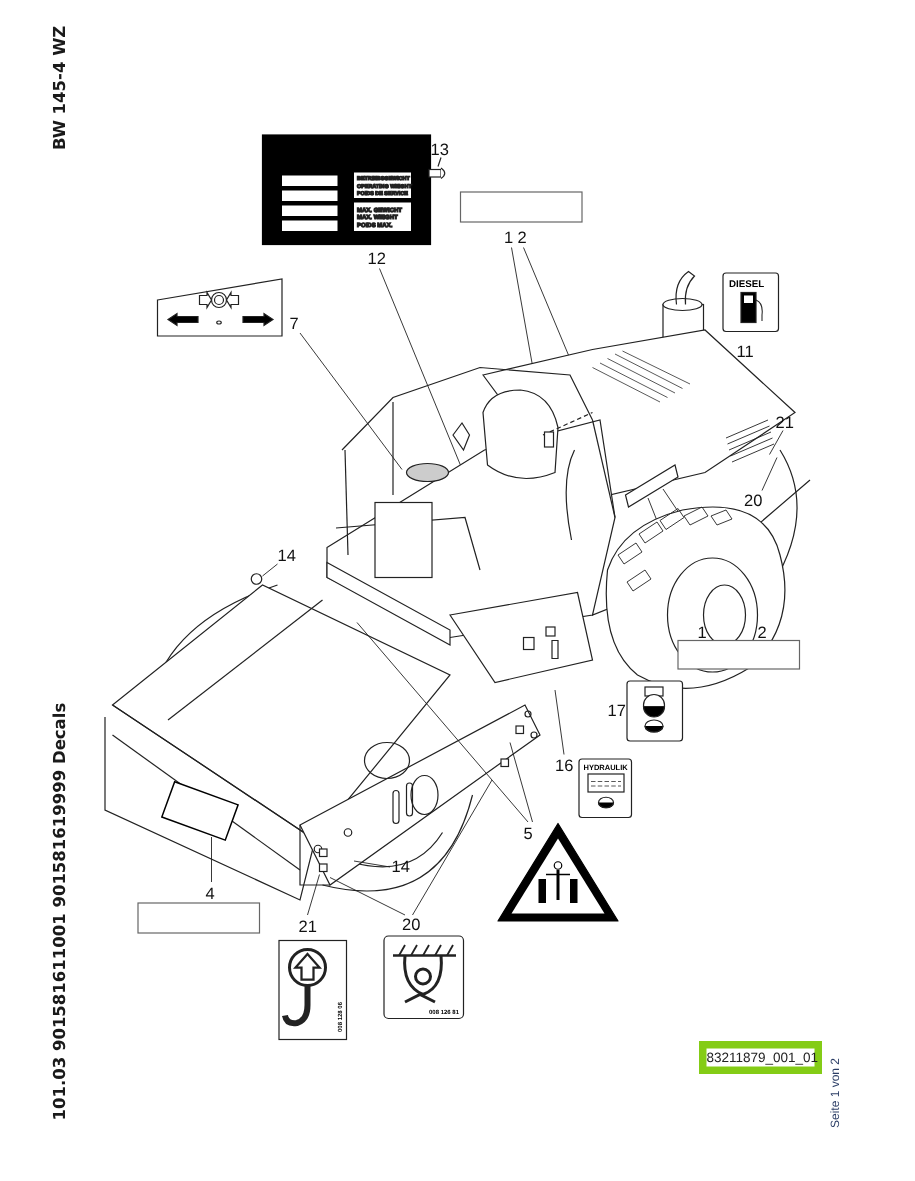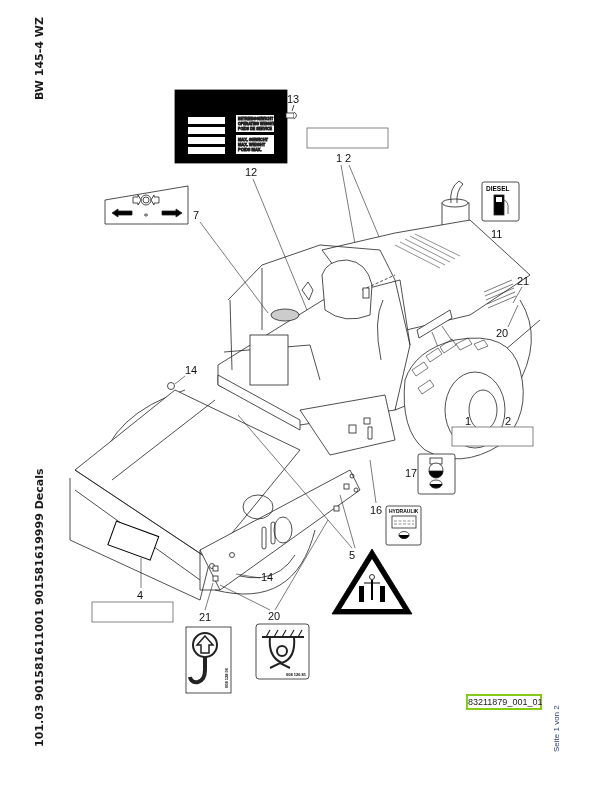--- a/index.html
+++ b/index.html
@@ -1,21 +1,21 @@
 <!DOCTYPE html>
 <html><head>
   <meta charset="utf-8">
   <style>
     html, body { margin: 0; padding: 0; background: #ffffff; }
     body { width: 610px; height: 787px; position: relative; overflow: hidden; font-family: "Liberation Sans", sans-serif; }
     .vtext { position: absolute; transform-origin: left top; transform: rotate(-90deg); white-space: nowrap; color: #1a1a1a; }
     #side-title { left: 33px; top: 100px; font-family: "DejaVu Sans", sans-serif; font-weight: bold; font-size: 11px; }
     #side-doc { left: 33px; top: 747px; font-family: "DejaVu Sans", sans-serif; font-weight: bold; font-size: 11px; }
     #page-indicator { left: 552px; top: 752px; font-size: 8px; color: #2c3e66; }
-    #drawing-code { position: absolute; left: 466px; top: 694px; width: 72px; height: 12px; border: 2px solid #84cc16; font-size: 9px; line-height: 12px; text-align: center; color: #222; }
+    #drawing-code { position: absolute; left: 466px; top: 694px; width: 72px; height: 12px; border: 5px solid #84cc16; font-size: 9px; line-height: 12px; text-align: center; color: #222; }
     svg#drawing { position: absolute; left: 0; top: 0; }
     .lbl { font-family: "Liberation Sans", sans-serif; font-size: 11px; fill: #111; }
     .tiny { font-family: "Liberation Sans", sans-serif; font-size: 4px; font-weight: bold; fill: #000; }
     .tinyw { font-family: "Liberation Sans", sans-serif; font-size: 3.6px; font-weight: bold; fill: #000; }
     .decal-sm { font-family: "Liberation Sans", sans-serif; font-weight: bold; fill: #000; }
   </style>
 </head>
 <body>
 
 <div id="side-title" class="vtext">BW 145-4 WZ</div>

